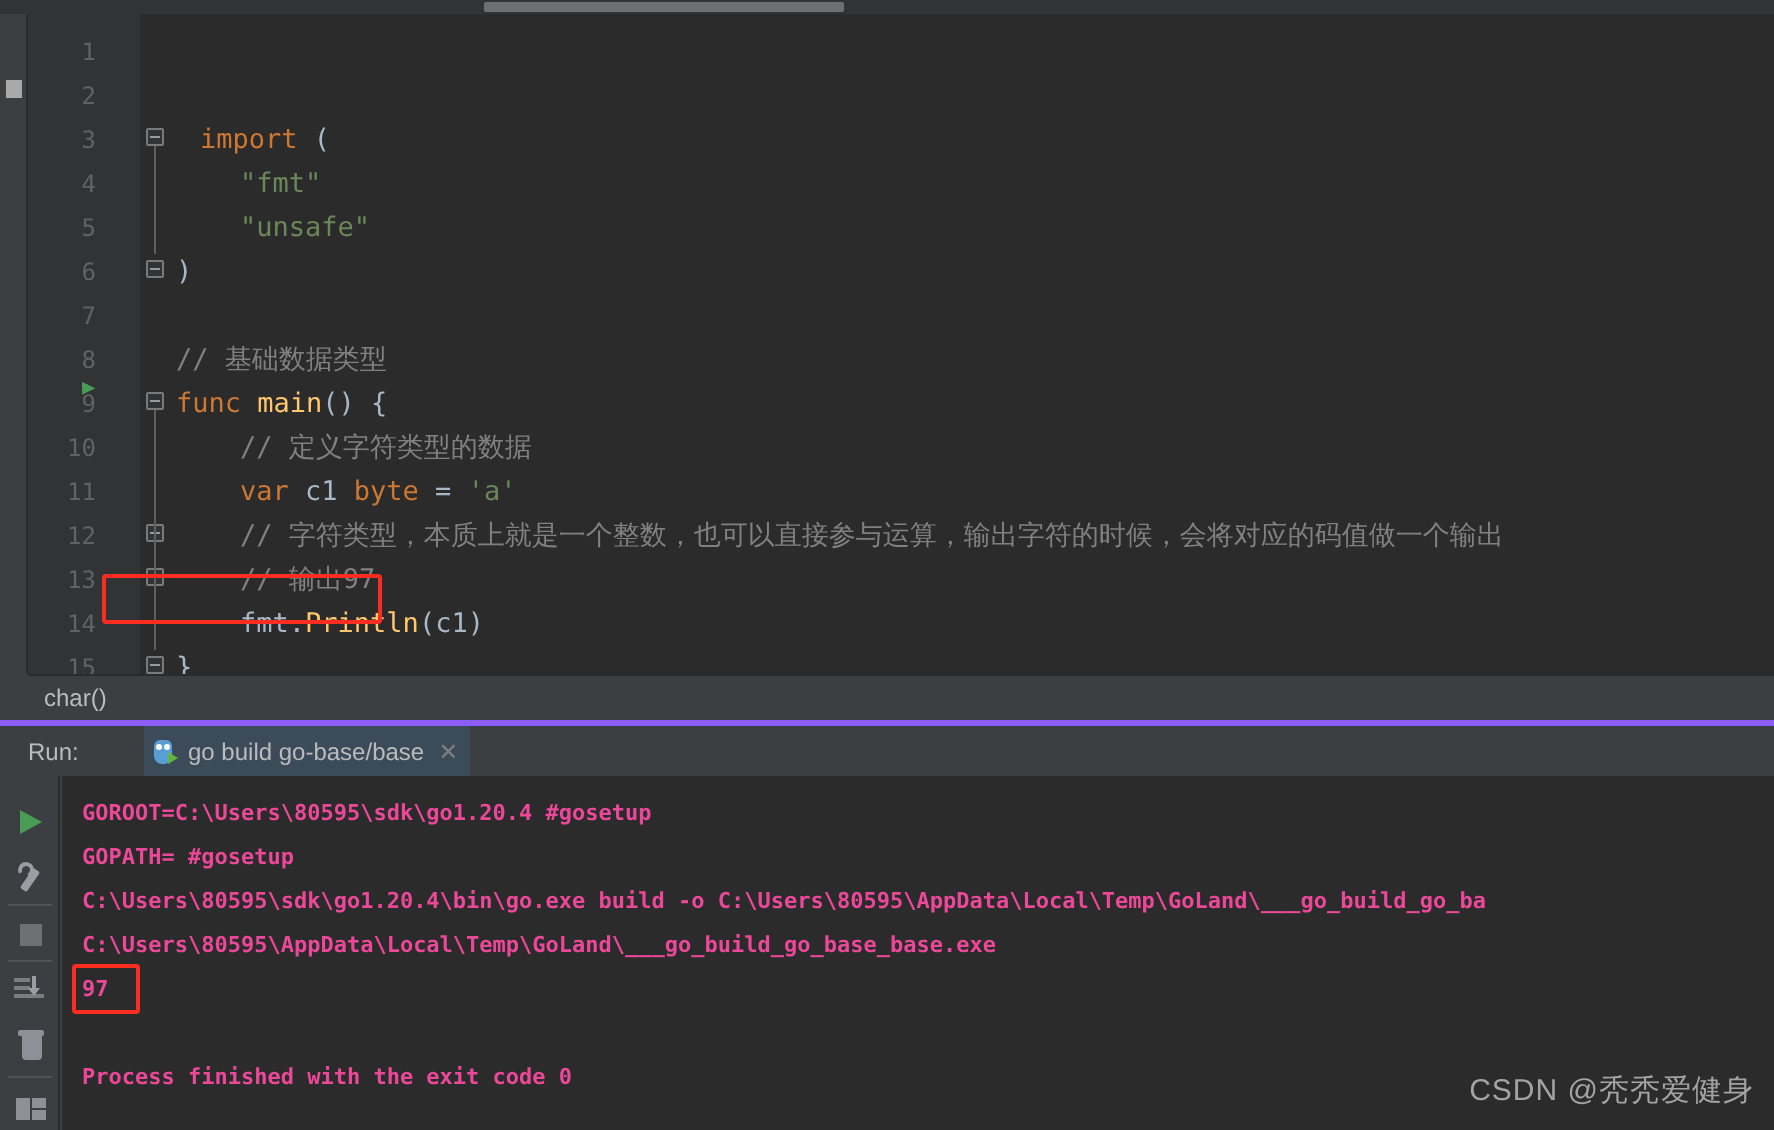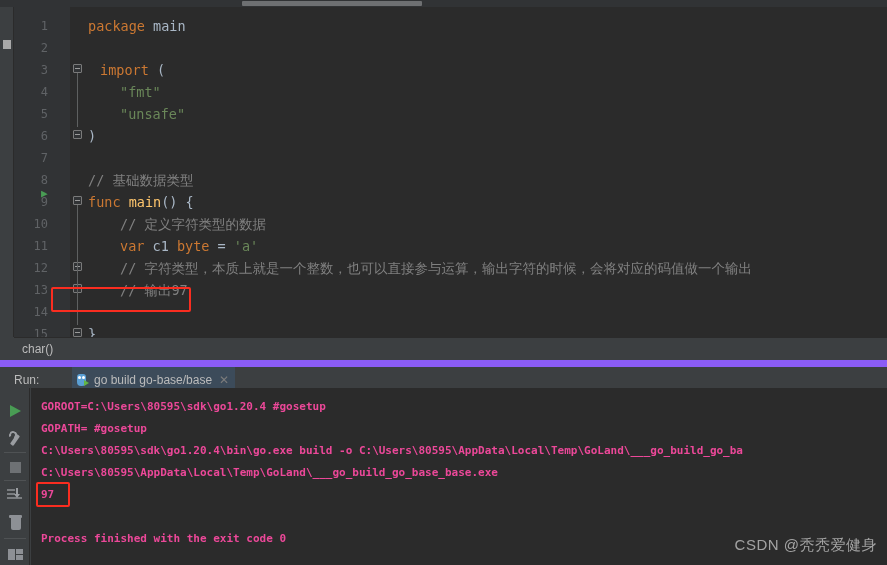--- a/index.html
+++ b/index.html
@@ -91,21 +91,21 @@
   }
   .breadcrumb-text {
     position: absolute; left: 8px; top: 4px;
     font-family: "Liberation Sans", sans-serif;
     font-size: 12px; color: #bbbbbb;
   }
 
   
   .run-header {
     position: absolute; left: 0; top: 360px; right: 0; height: 28px;
-    background: #3c3f41; border-top: 7px solid #8b5cf6;
+    background: #3c3f41; border-top: 3px solid #8b5cf6;
   }
   .run-label {
     position: absolute; left: 14px; top: 6px;
     font-family: "Liberation Sans", sans-serif;
     font-size: 12px; color: #bbbbbb;
   }
   .run-tab {
     position: absolute; left: 72px; top: 0; height: 28px;
     background: #3c4b5a;
     border-bottom: 2px solid #4b87c7;
@@ -273,33 +273,33 @@
         </div>
         <div class="fold" style="top: 316px;">
           <span class="fold-box"></span>
         </div>
         <div class="fold-line" style="top: 66px; height: 54px;"></div>
         <div class="fold-line" style="top: 198px; height: 120px;"></div>
         <div class="fold-line" style="top: 264px; height: 10px;"></div>
       </div>
     <div class="runmark" style="top:176px;">▶</div>
     <div class="codearea" id="codearea">
-        <div class="cl" style="top: 8px; left: 18px;"><span class="kw">package</span><span class="ident"> </span><span class="pkg">main</span></div>
         <div class="cl" style="top: 30px; left: 18px;"></div>
         <div class="cl" style="top: 52px; left: 18px; margin-left: 12px;"><span class="kw">import</span><span class="ident"> (</span></div>
         <div class="cl" style="top: 74px; left: 50px;"><span class="str">"fmt"</span></div>
         <div class="cl" style="top: 96px; left: 50px;"><span class="str">"unsafe"</span></div>
         <div class="cl" style="top: 118px; left: 18px;"><span class="ident">)</span></div>
         <div class="cl" style="top: 140px; left: 18px;"></div>
         <div class="cl" style="top: 162px; left: 18px;"><span class="cmt">// 基础数据类型</span></div>
         <div class="cl" style="top: 206px; left: 50px;"><span class="cmt">// 定义字符类型的数据</span></div>
         <div class="cl" style="top: 184px; left: 18px;"><span class="kw">func</span><span class="ident"> </span><span class="fn">main</span><span class="ident">() {</span></div>
         <div class="cl" style="top: 228px; left: 50px;"><span class="kw">var</span><span class="ident"> c1 </span><span class="kw">byte</span><span class="ident"> = </span><span class="str">'a'</span></div>
         <div class="cl" style="top: 250px; left: 50px;"><span class="cmt">// 字符类型，本质上就是一个整数，也可以直接参与运算，输出字符的时候，会将对应的码值做一个输出</span></div>
         <div class="cl" style="top: 272px; left: 50px;"><span class="cmt">// 输出97</span></div>
+        <div class="cl" style="top: 294px; left: 50px;"><span class="ident">fmt</span><span class="ident">.</span><span class="fn">Println</span><span class="ident">(c1)</span></div>
         <div class="cl" style="top: 316px; left: 18px;"><span class="ident">}</span></div>
       </div>
     <div class="hl-box" style="left:37px; top:280px; width:140px; height:25px;"></div>
   </div>
 
   <div class="breadcrumb-bar">
     <div class="breadcrumb-text">char()</div>
   </div>
 
   <div class="run-header">

